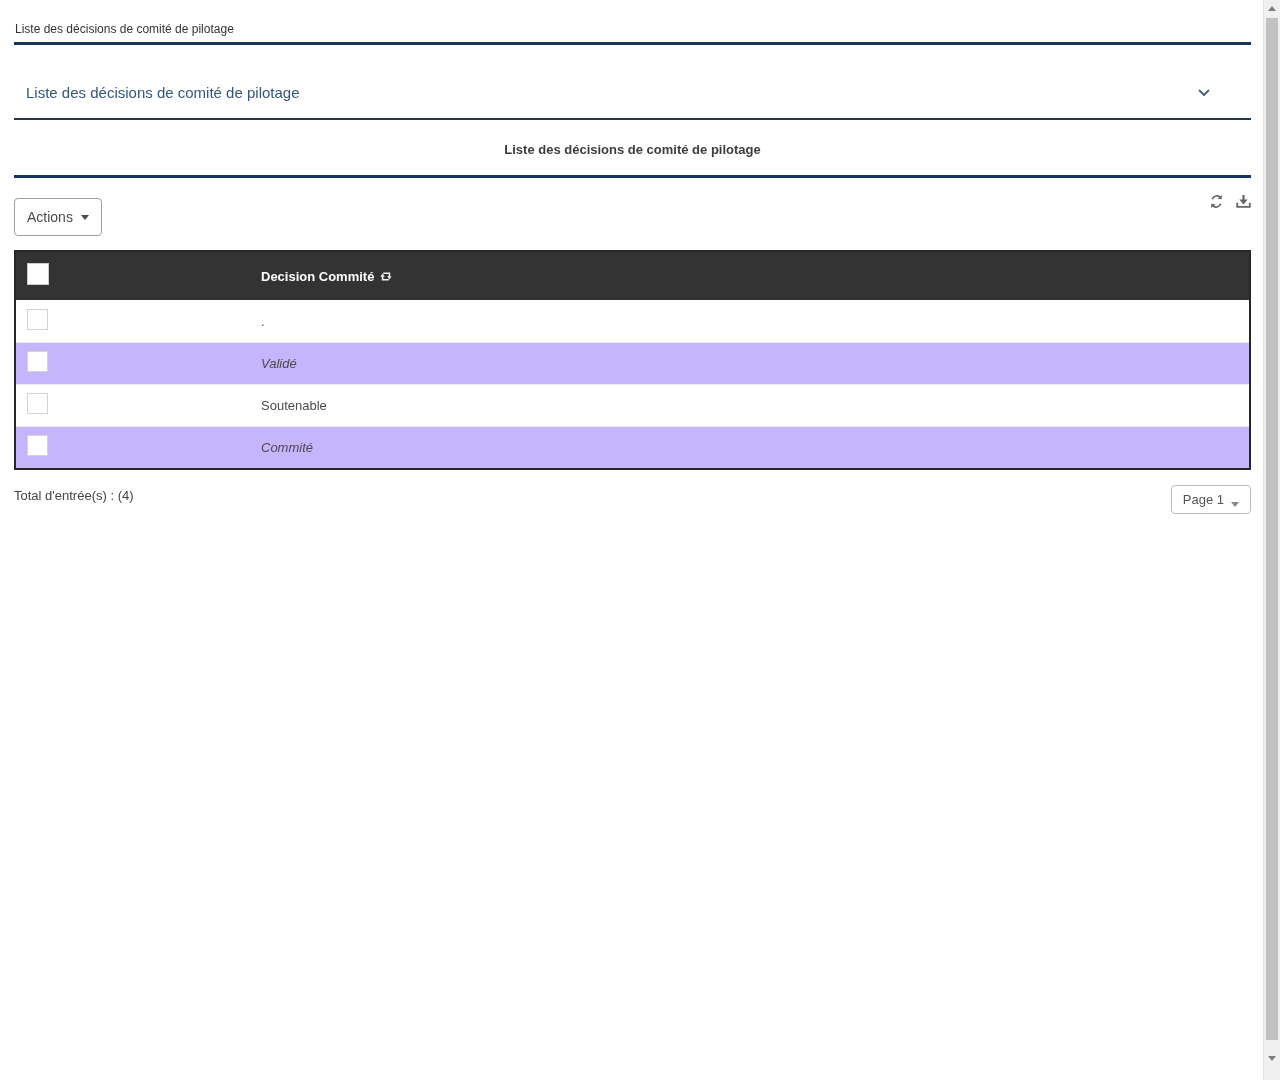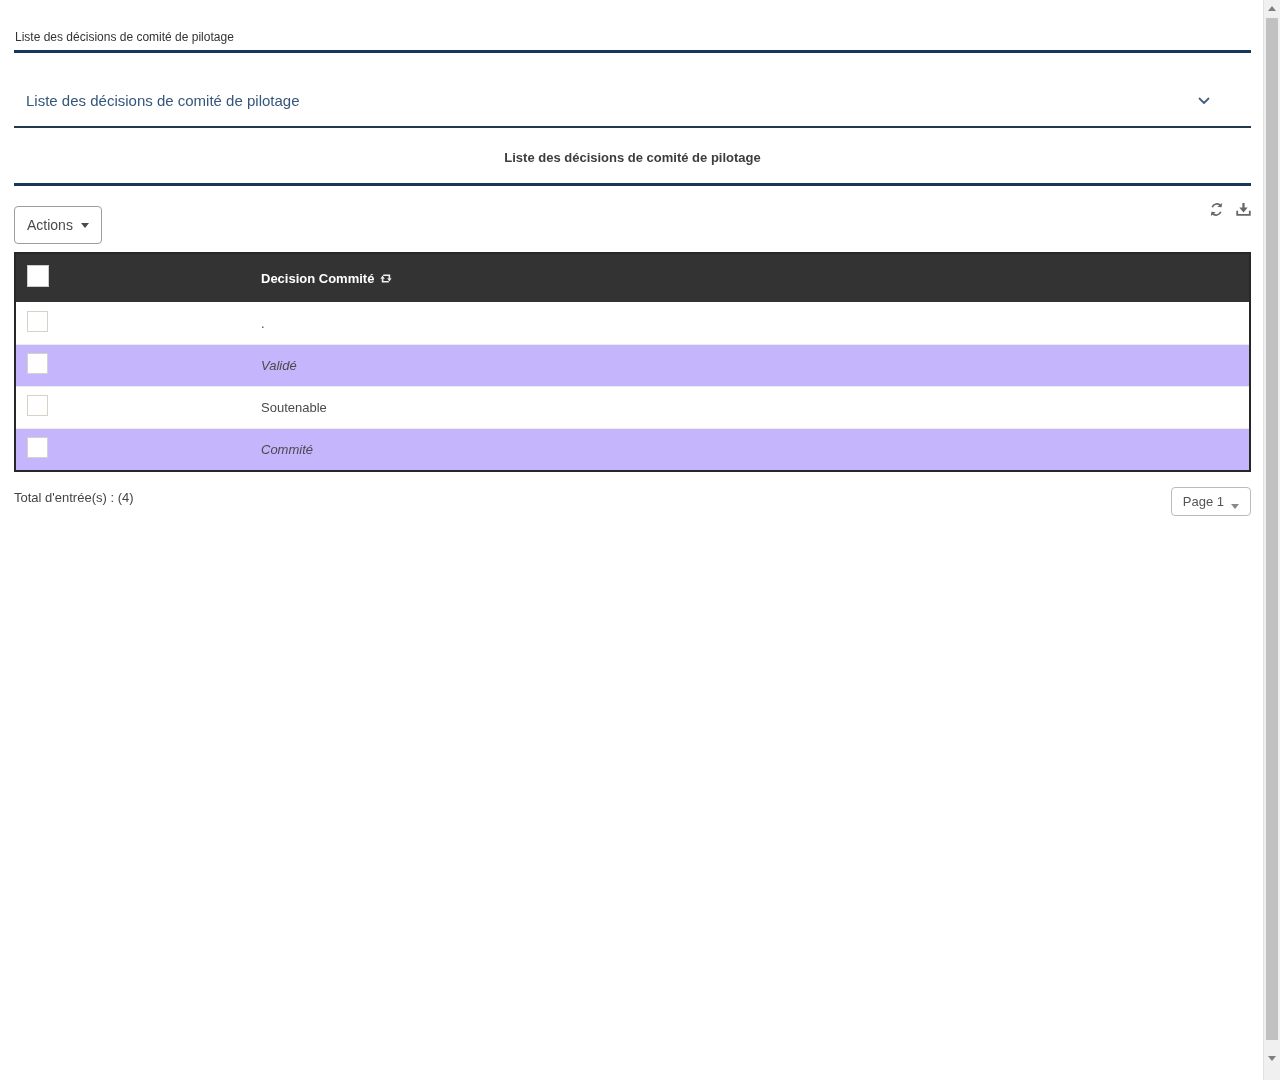--- a/index.html
+++ b/index.html
@@ -5,21 +5,21 @@
   * { margin: 0; padding: 0; box-sizing: border-box; }
   html, body {
     width: 1280px; height: 1080px;
     background: #ffffff;
     font-family: "Liberation Sans", sans-serif;
     overflow: hidden;
     position: relative;
   }
   .content {
     position: absolute;
-    left: 14px; top: 8px;
+    left: 14px; top: 0;
     width: 1237px;
   }
 
   
   .breadcrumb-bar {
     padding: 22px 0 6px 1px;
     font-size: 12px;
     color: #333333;
     border-bottom: 3px solid #17365d;
   }
@@ -80,21 +80,21 @@
   }
   .icon-group {
     display: flex;
     gap: 12px;
     padding-right: 0px;
   }
   .tool-icon { cursor: pointer; line-height: 0; }
 
   
   .grid {
-    margin-top: 8px;
+    margin-top: 14px;
     border: 2px solid #272727;
   }
   .grid-head {
     background: #333333;
     height: 48px;
     display: flex;
     align-items: center;
   }
   .cell-check {
     width: 245px;

